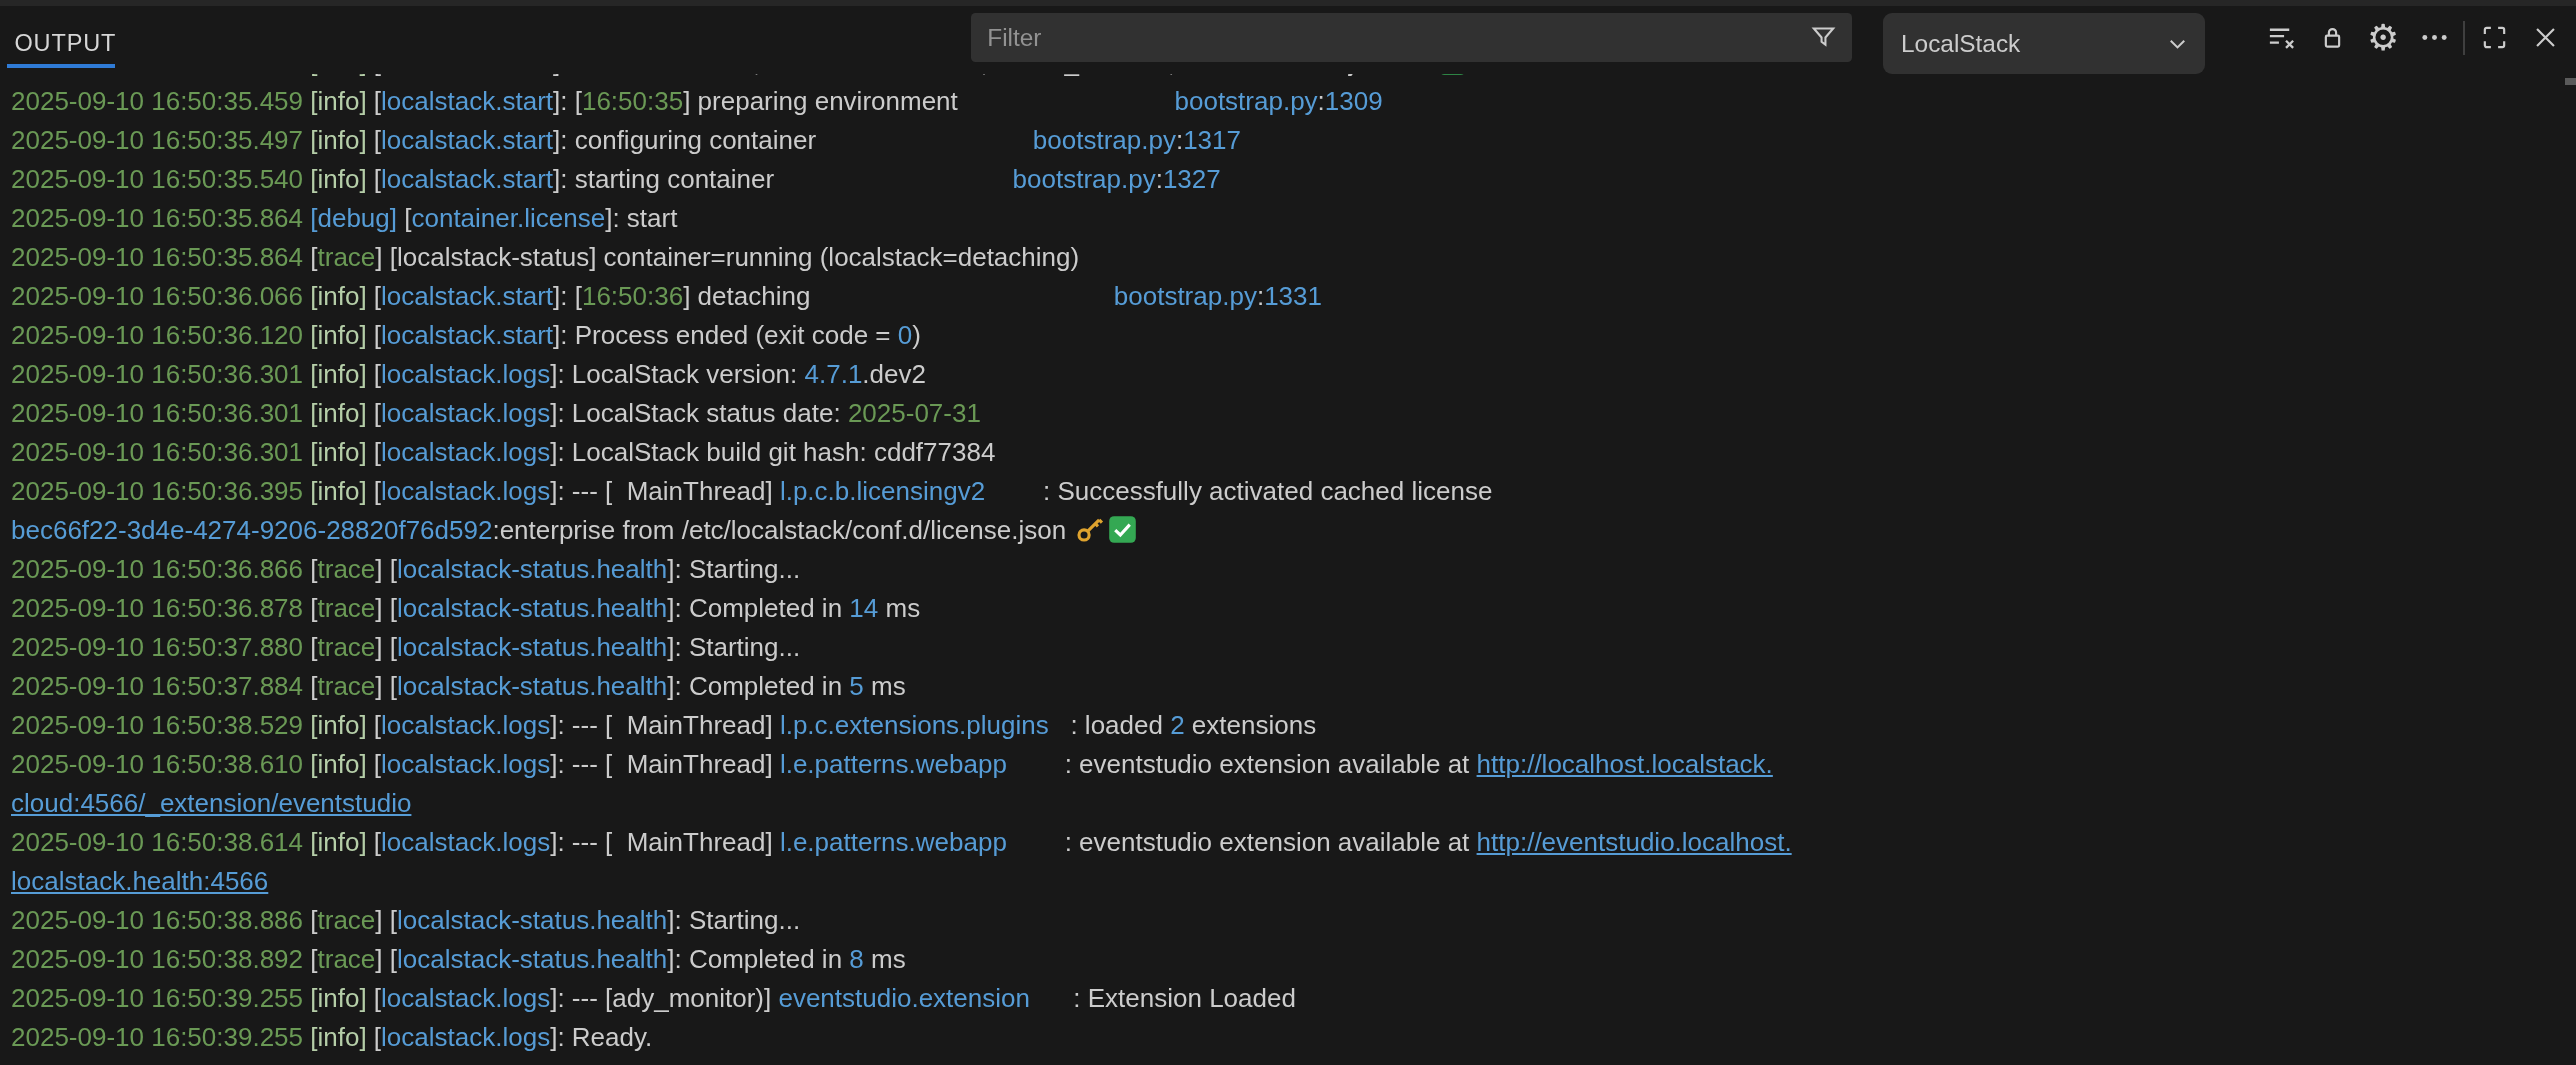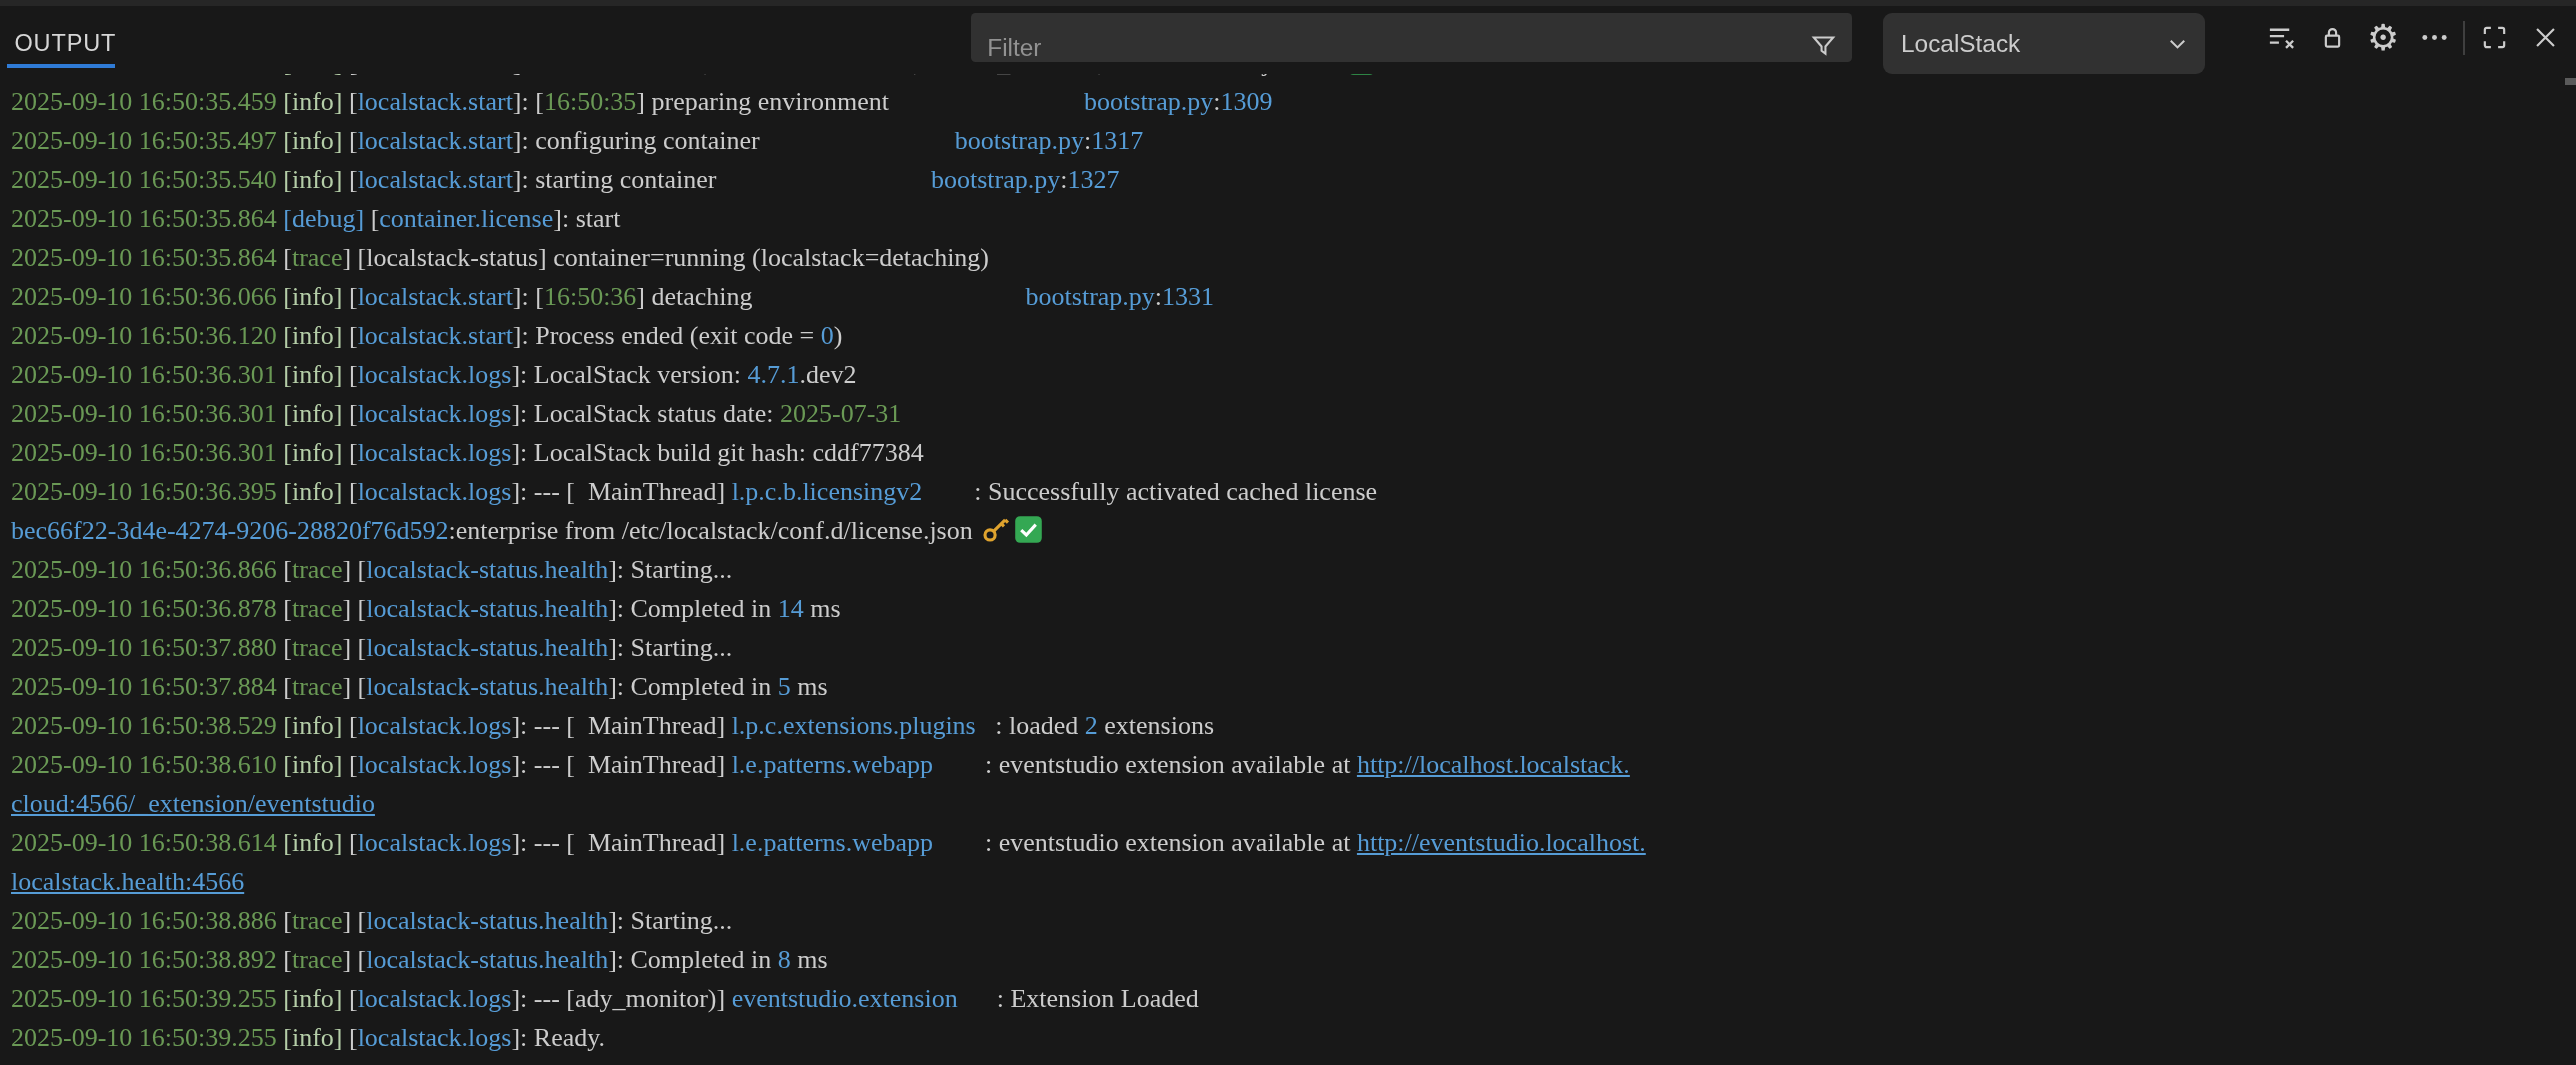--- a/index.html
+++ b/index.html
@@ -12,21 +12,21 @@
   .topstrip{position:absolute;left:0;top:0;width:100%;height:6.3px;background:#262626;}
   .bar{position:absolute;left:0;top:6.3px;width:100%;height:68px;background:var(--bar,#181818);}
   .tab{position:absolute;left:7.2px;top:0;height:68px;cursor:pointer;}
   .tab-label{
     position:absolute;left:7.2px;top:23.5px;color:#d6d6d6;font-size:23.5px;letter-spacing:0.9px;
   }
   .tab-underline{position:absolute;left:0;top:58px;width:108px;height:3.6px;background:var(--accent,#2f7bd6);}
   
   .filterbox{
     position:absolute;left:971px;top:7.2px;width:881px;height:49px;
-    background:var(--ctrl,#313131);border-radius:4.5px;display:flex;align-items:flex-end;
+    background:var(--ctrl,#313131);border-radius:4.5px;display:flex;align-items:center;
   }
   .filter{
     flex:1;background:transparent;border:none;outline:none;color:#cccccc;
     font-size:24.4px;padding:0 0 0 16.3px;font-family:"Liberation Sans",sans-serif;
   }
   .filter::placeholder{color:var(--ph,#929292);}
   .funnel{margin-right:12.6px;flex:0 0 auto;cursor:pointer;}
   
   .dropdown{
     position:absolute;left:1883px;top:7.2px;width:322px;height:61px;
@@ -35,21 +35,21 @@
   .dropdown-label{color:#cccccc;font-size:24.4px;padding-left:18px;flex:1;}
   .dropdown .chev{margin-right:14.5px;}
   
   .actions{position:absolute;right:5.4px;top:7.2px;height:49px;display:flex;align-items:center;}
   .icon-btn{width:51px;height:49px;display:flex;align-items:center;justify-content:center;cursor:pointer;}
   .sep{width:1.8px;height:34px;background:#3f3f3f;margin:0 3.6px;}
   .gear-glyph{font-size:36px;color:var(--icon,#cccccc);line-height:1;}
   
   .content{
     position:absolute;left:11px;top:74px;right:14.5px;bottom:0;overflow:hidden;
-    font-family:Liberation Serif, serif;font-size:26px;line-height:39px;
+    font-family:Liberation Sans, sans-serif;font-size:26px;line-height:39px;
   }
   .row{white-space:pre;height:39px;}
   .row.clip{margin-top:-31px;}
   .c-txt{color:var(--txt,#cccccc);}
   .c-ts{color:var(--ts,#6A9955);}
   .c-info{color:var(--info,#B5CEA8);}
   .c-debug{color:var(--debug,#569CD6);}
   .c-trace{color:var(--trace,#6A9955);}
   .c-tag{color:var(--tag,#569CD6);}
   .c-num{color:var(--num,#569CD6);}

